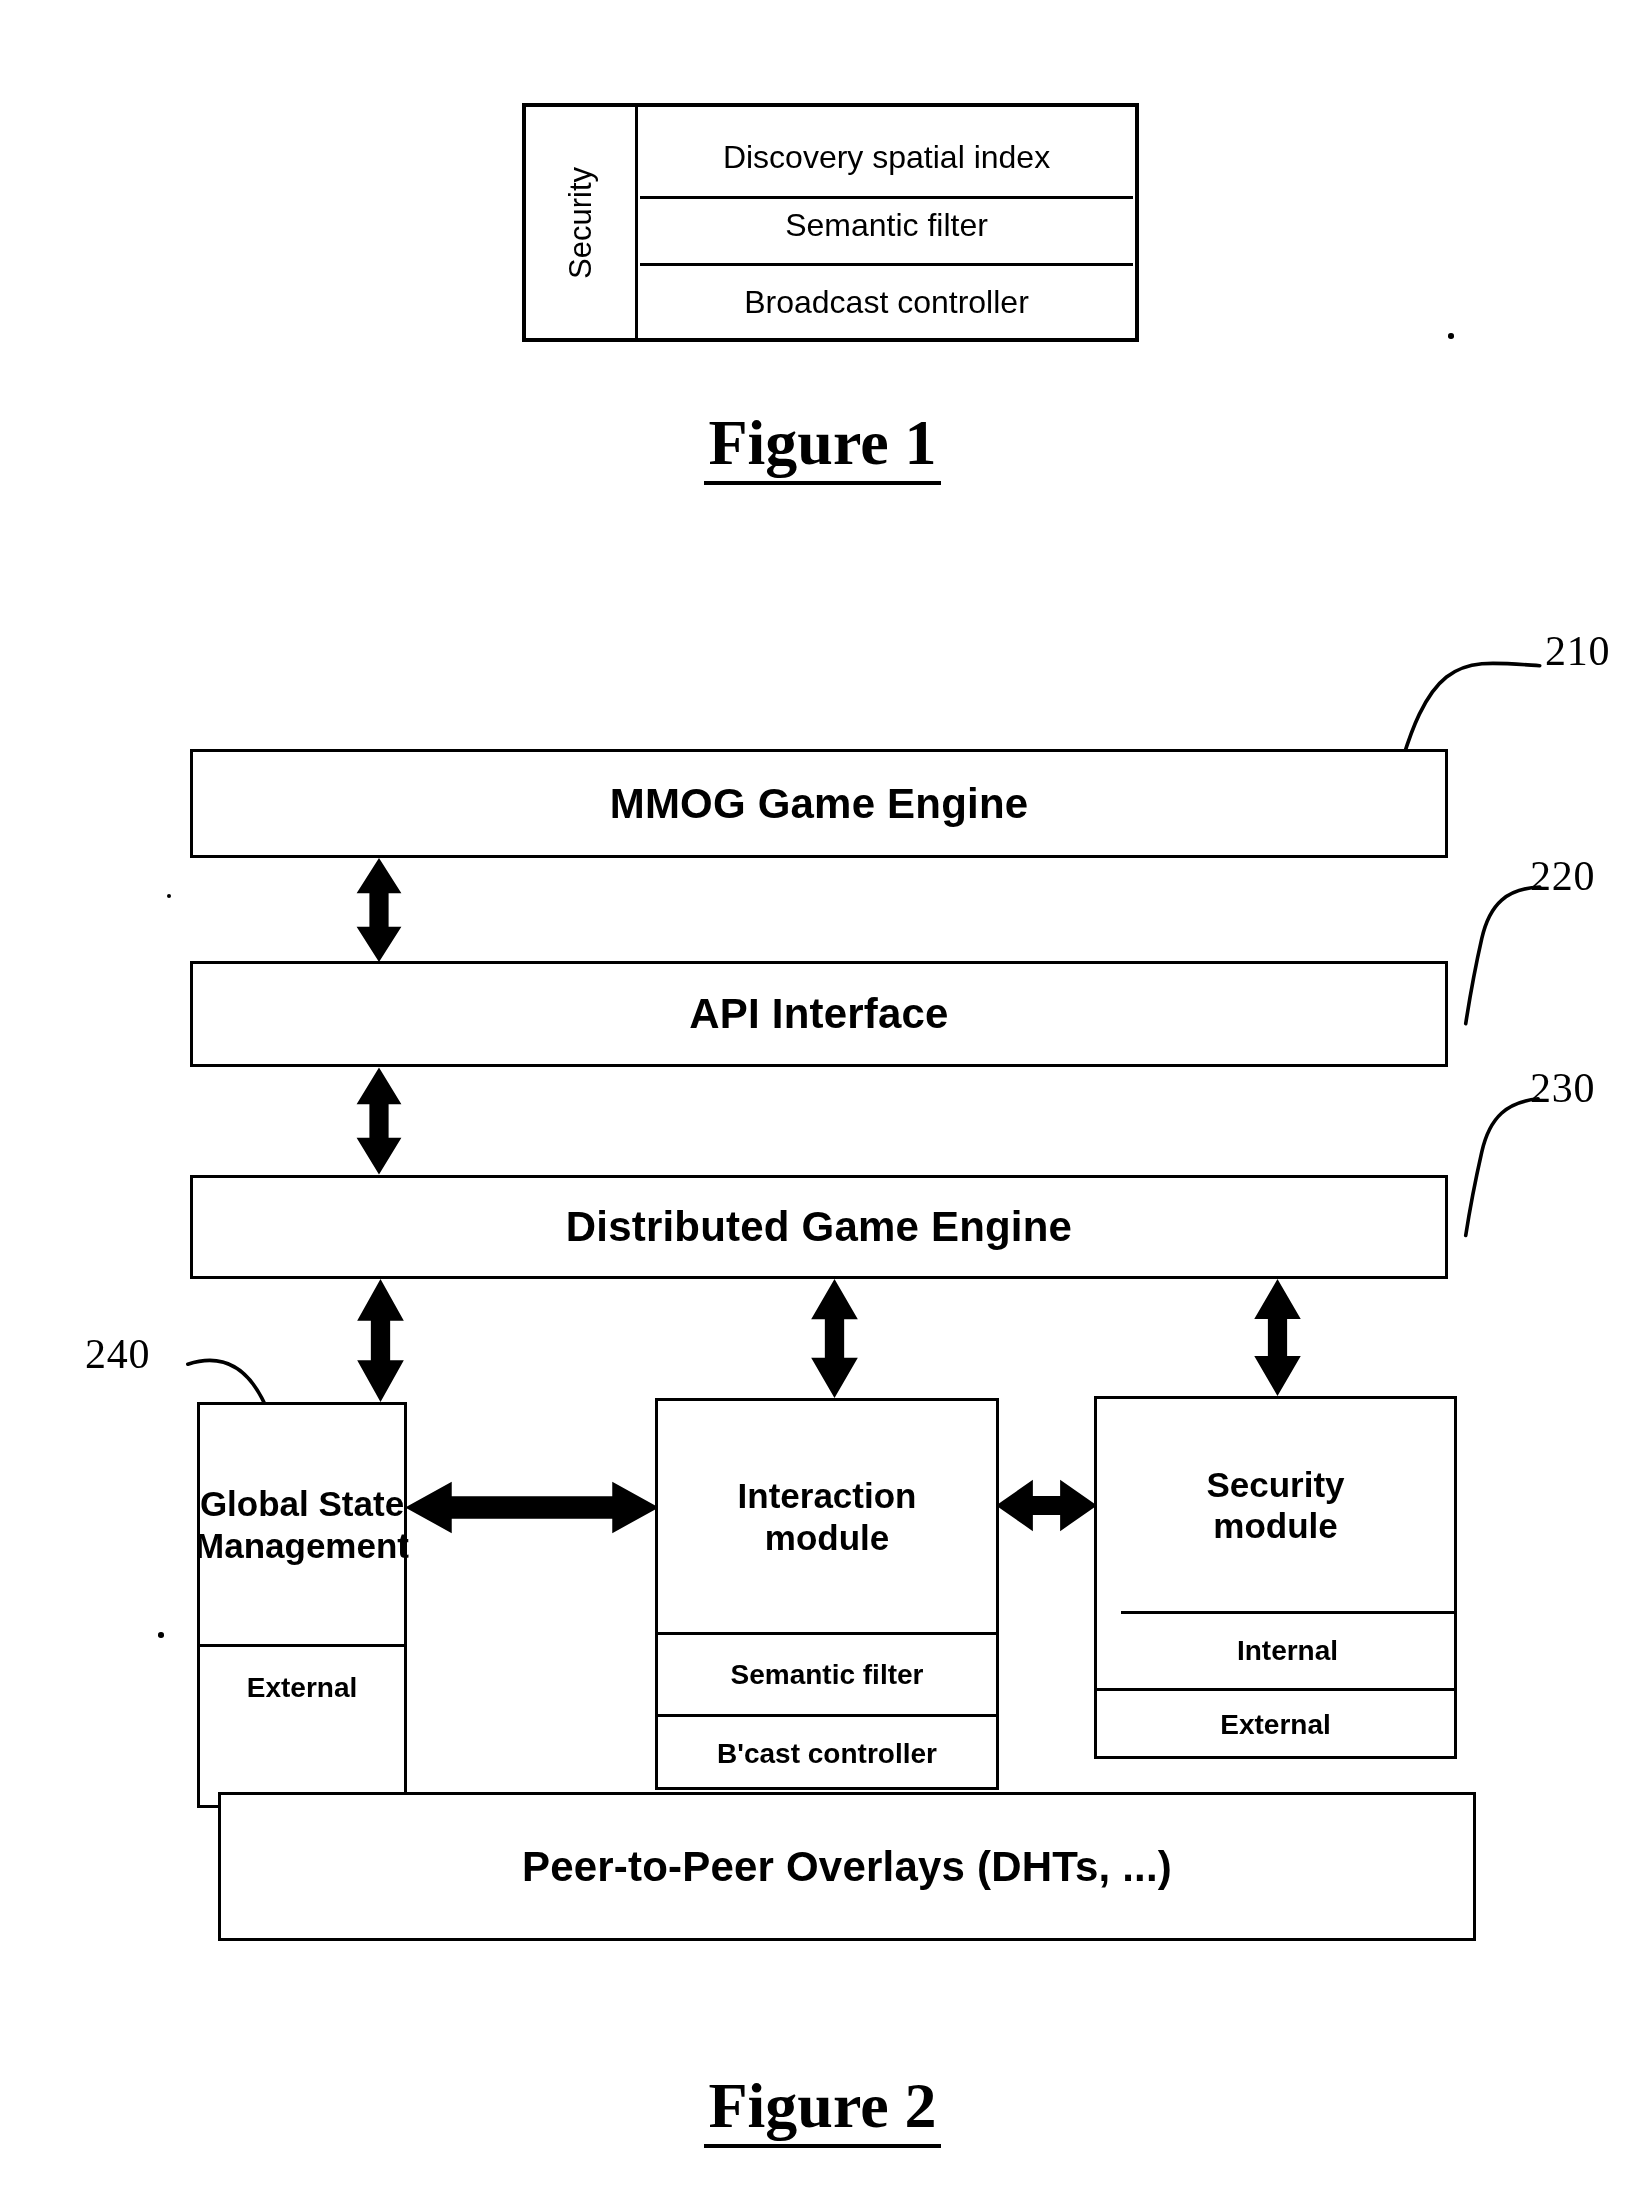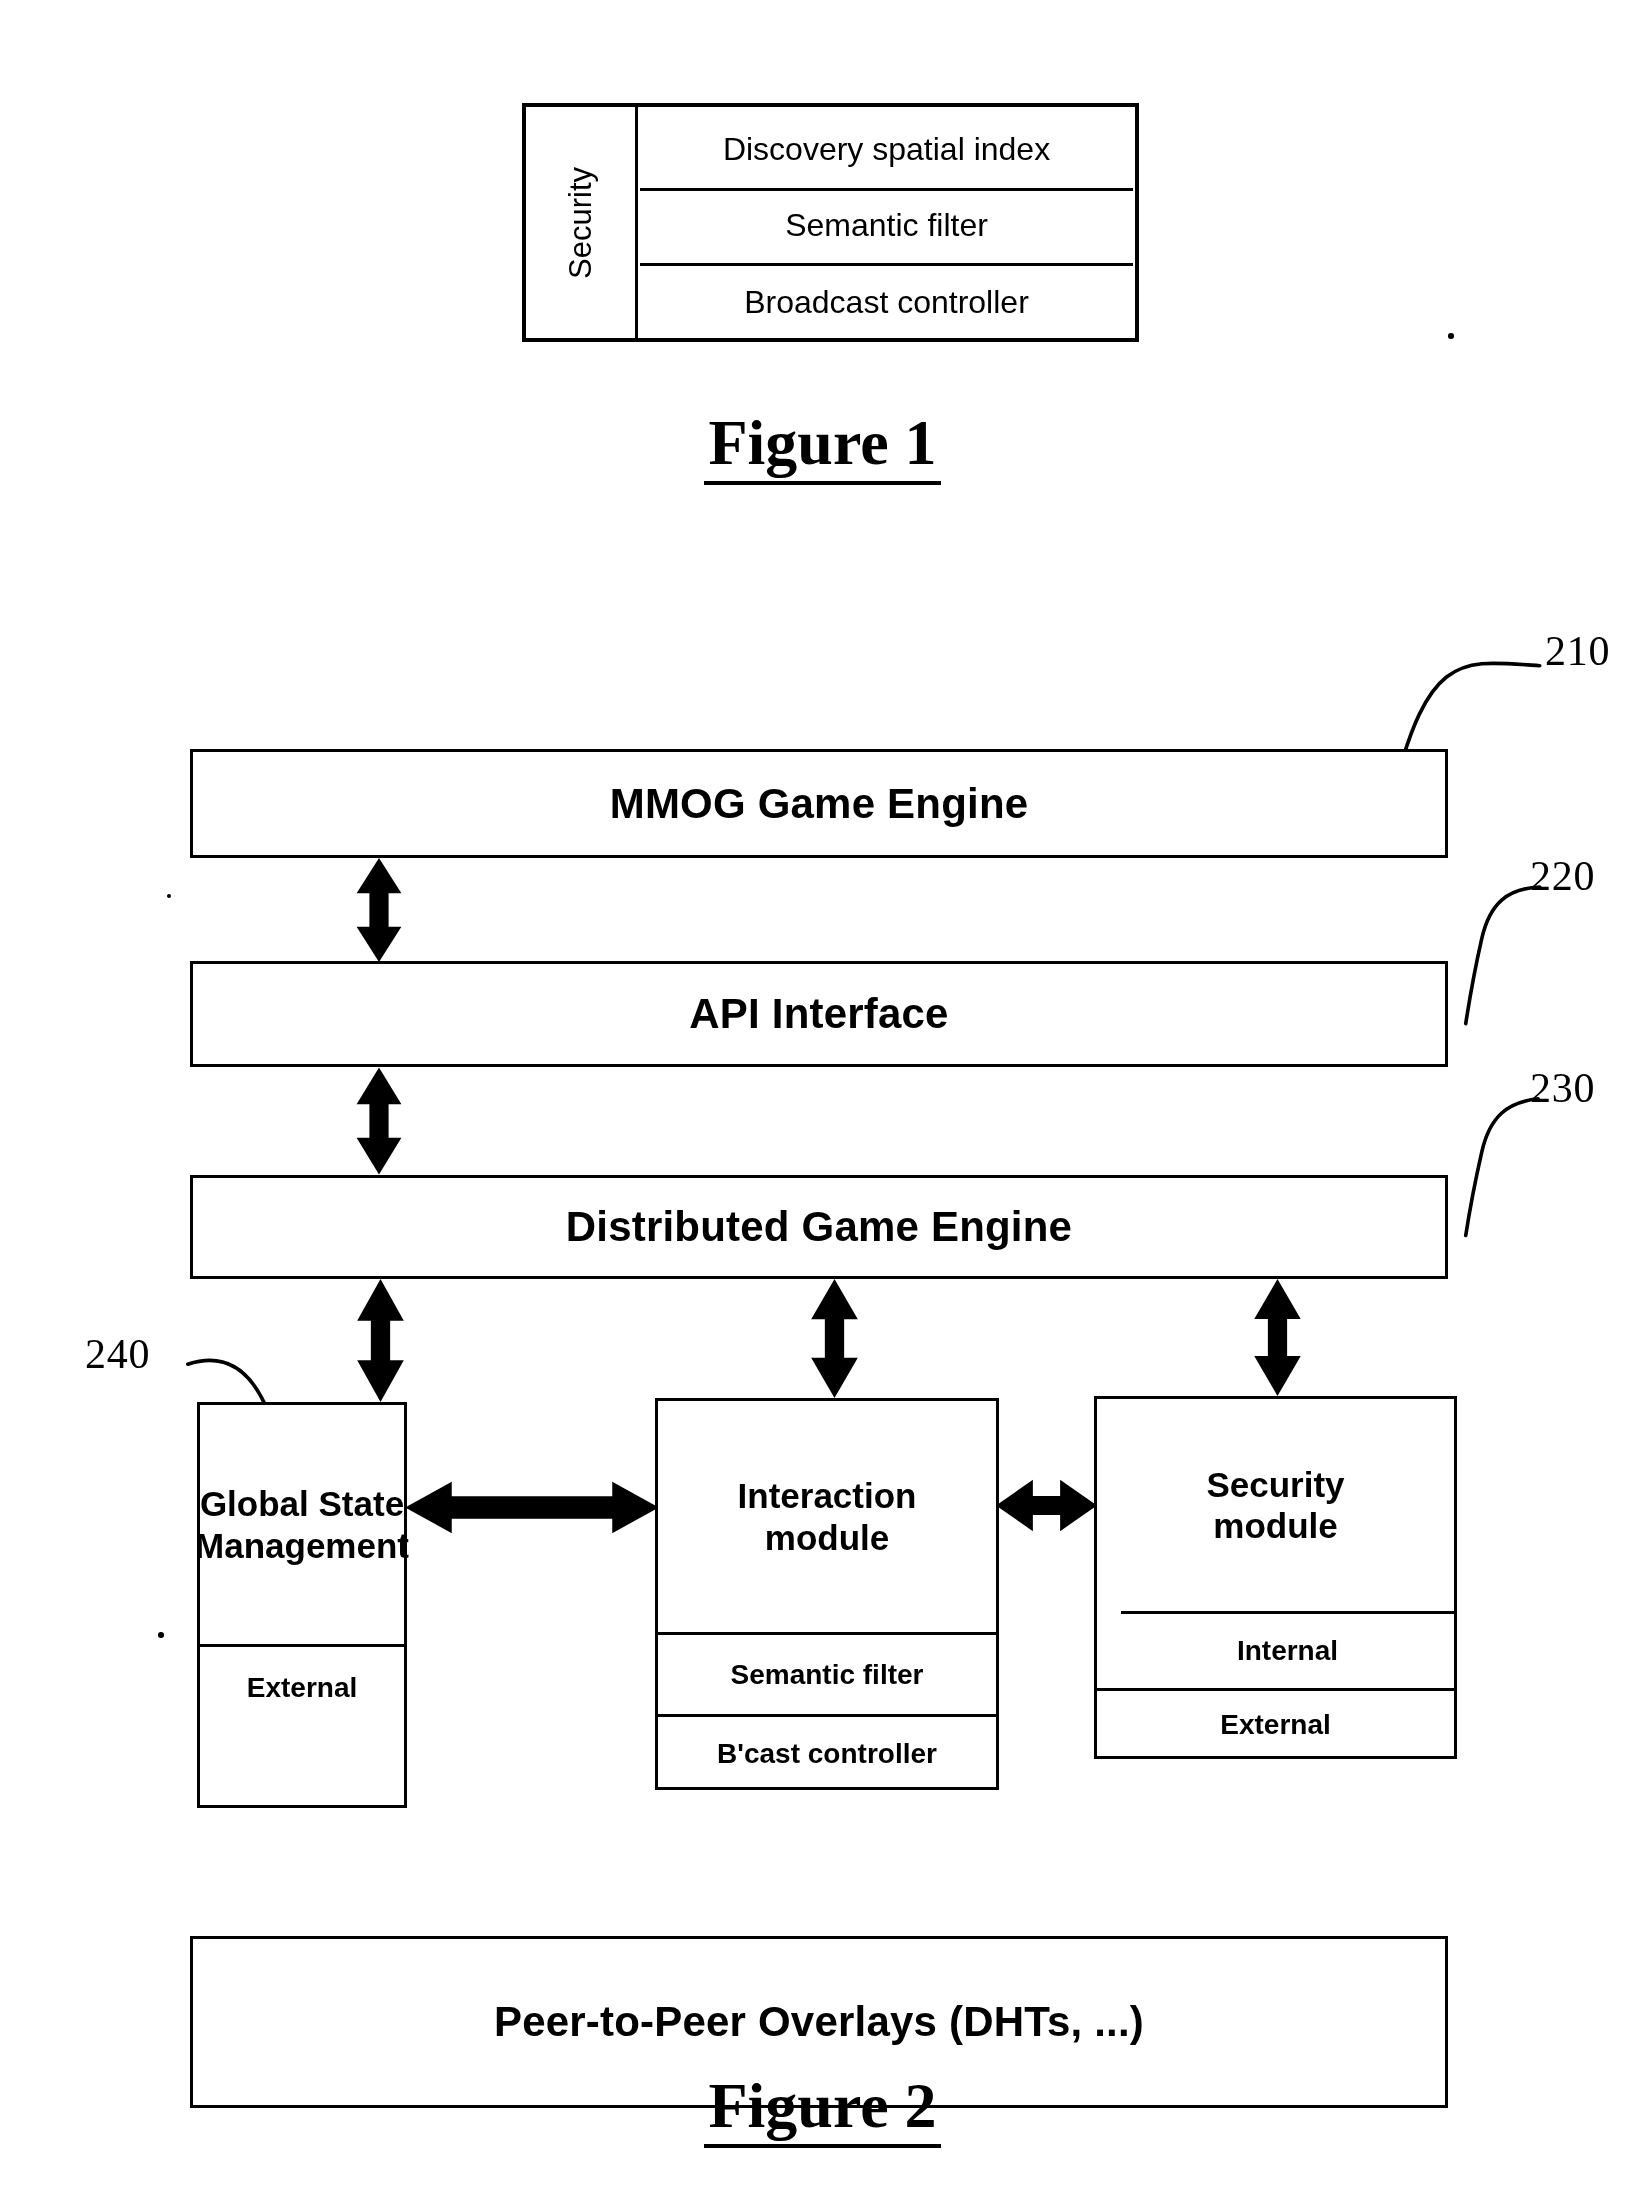--- a/index.html
+++ b/index.html
@@ -15,38 +15,38 @@
   #fig1-outer{left:522px;top:103px;width:617px;height:239px;border:4px solid #000;}
   #fig1-seccol{position:absolute;left:0;top:0;bottom:0;width:112px;
                border-right:3.2px solid #000;box-sizing:border-box;}
   #fig1-seclabel{position:absolute;left:50%;top:50%;
                  transform:translate(-50%,-50%) rotate(-90deg);
                  white-space:nowrap;font-size:31px;}
   #fig1-rows{position:absolute;left:112px;right:0;top:0;bottom:0;}
   .fig1-row{position:absolute;left:2.4px;right:2.4px;
             display:flex;align-items:center;justify-content:center;
             font-size:32px;box-sizing:border-box;}
-  .fig1-row.r1{top:4px;height:80px;border-bottom:3.2px solid #000;}
+  .fig1-row.r1{top:12px;height:80px;border-bottom:3.2px solid #000;}
   .fig1-row.r2{top:80px;height:79px;border-bottom:3.2px solid #000;}
   .fig1-row.r3{top:158px;height:74px;}
 
   
   .caption{position:absolute;text-align:center;
            font-family:"Liberation Serif",serif;font-weight:bold;font-size:64px;}
   .caption .u{border-bottom:4px solid #000;padding:0 4.8px 3.2px 4.8px;}
 
   
   .wide{left:190px;width:1258px;}
   .wide .lbl{position:absolute;left:0;right:0;top:50%;transform:translateY(-50%);
              text-align:center;font-weight:bold;font-size:42px;letter-spacing:0.2px;}
 
   #b-mmog{top:749px;height:109px;}
   #b-api {top:961px;height:106px;}
   #b-dge {top:1175px;height:104px;}
-  #b-p2p {top:1936px;height:172px;}
+  #b-p2p {top:1792px;height:149px;margin-left:28px;}
 
   
   .mod{position:absolute;border:3.2px solid #000;background:#fff;box-sizing:border-box;}
   .mod .head{position:absolute;left:0;right:0;top:0;
              display:flex;align-items:center;justify-content:center;
              text-align:center;font-weight:bold;font-size:35px;line-height:1.18;}
   .mod .sub{position:absolute;left:0;right:0;
             display:flex;align-items:center;justify-content:center;
             text-align:center;font-weight:bold;font-size:28px;
             border-top:3.2px solid #000;box-sizing:border-box;}

